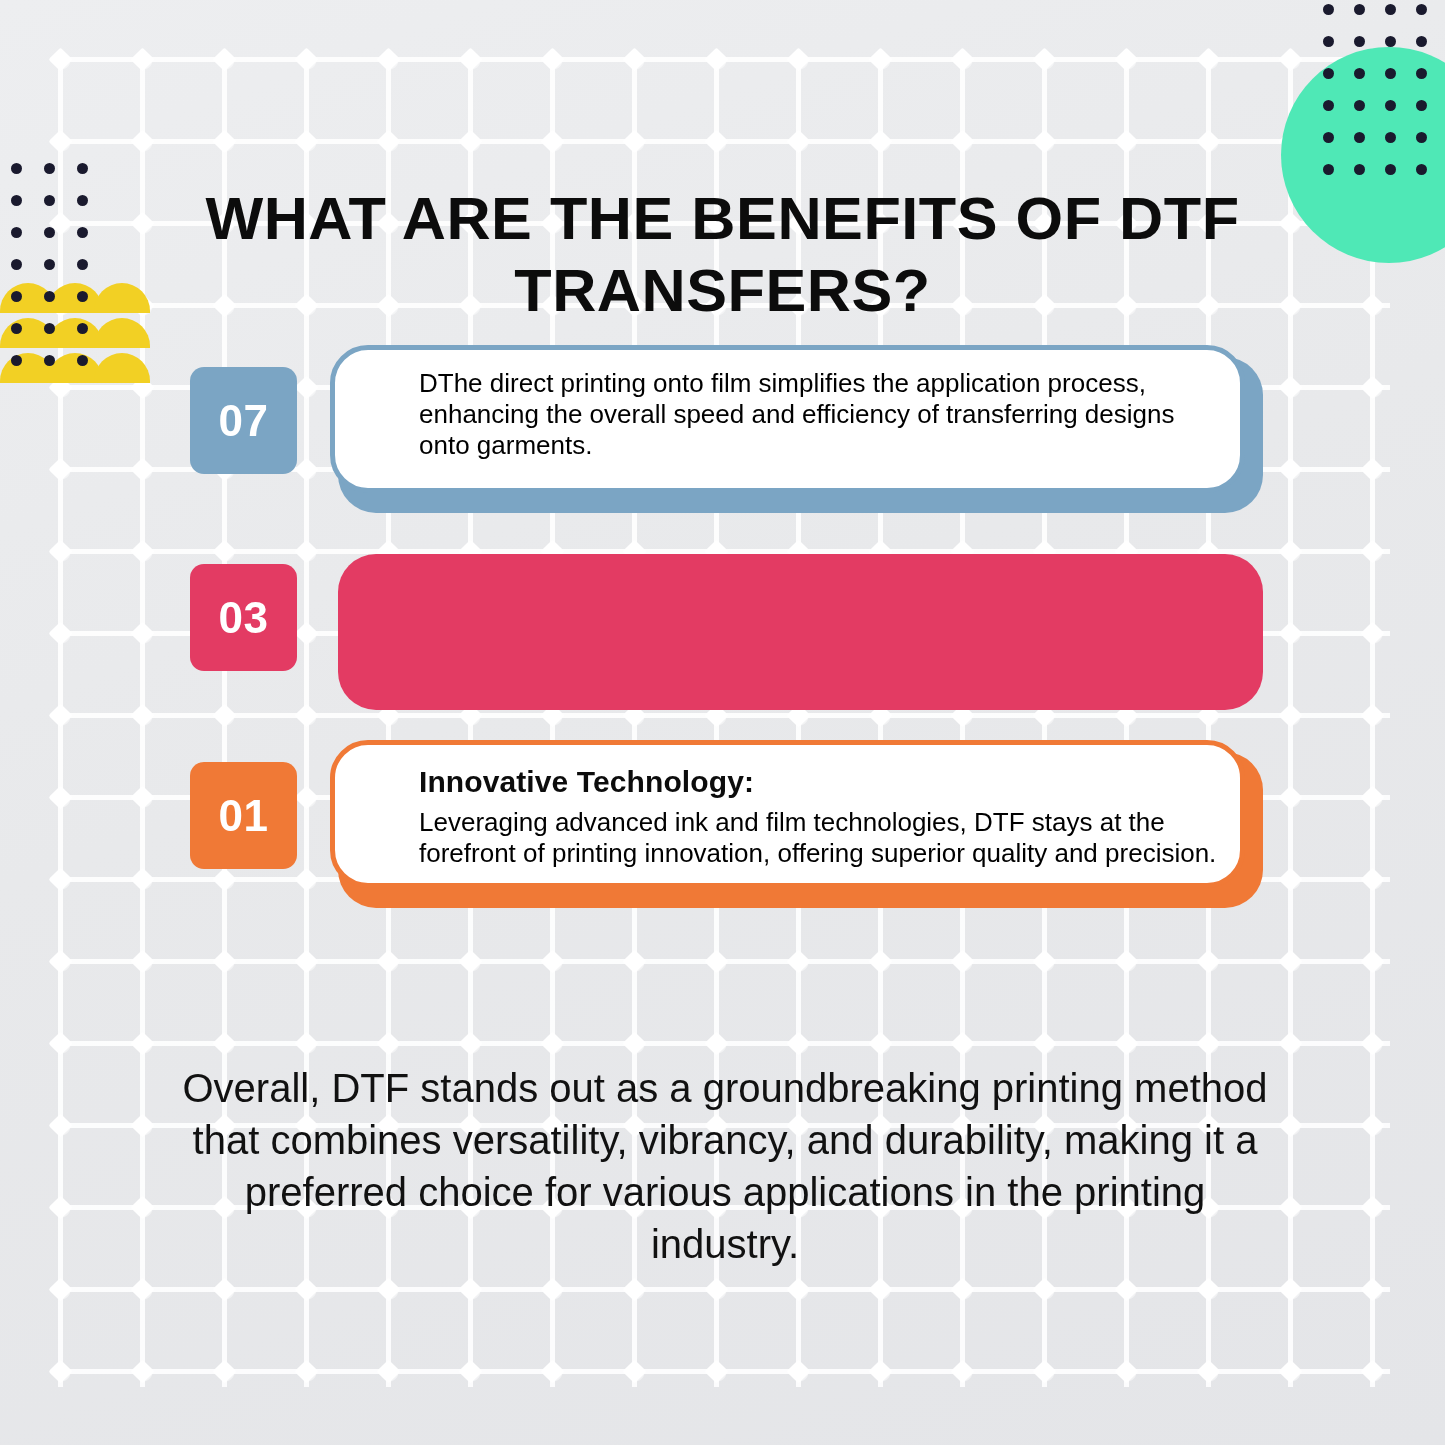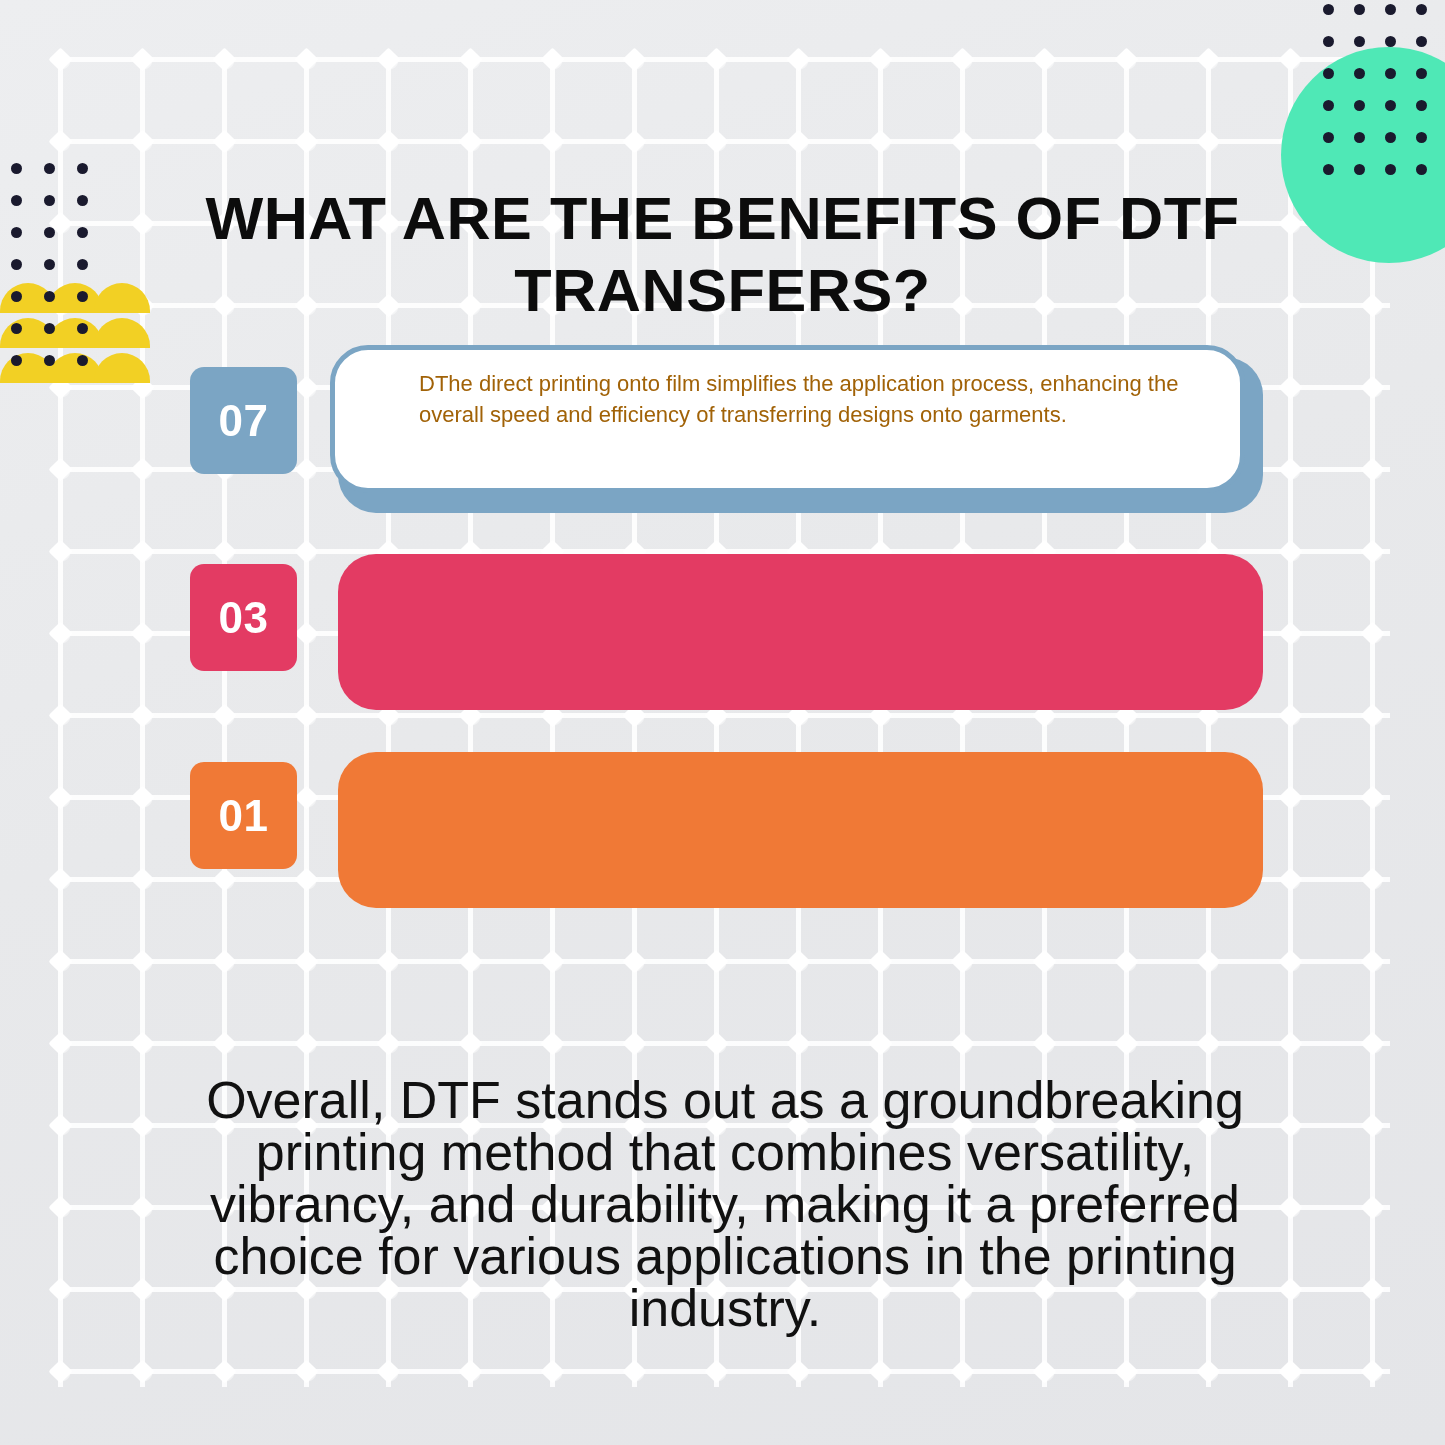--- a/index.html
+++ b/index.html
@@ -194,35 +194,35 @@
     font-weight: 700;
     font-size: 30px;
     line-height: 38px;
     color: #0C0C0C;
     letter-spacing: 0.1px;
     margin-bottom: 6px;
   }
   .card-body {
     font-family: "Liberation Sans", sans-serif;
     font-weight: 400;
-    font-size: 22px;
+    font-size: 26px;
     line-height: 31px;
-    color: #a16207;
+    color: #000000;
   }
 
   
   .closing {
     position: absolute;
     left: 180px;
     top: 1022px;
     width: 1090px;
     text-align: center;
     font-family: "Liberation Sans", sans-serif;
     font-weight: 400;
-    font-size: 52px;
+    font-size: 40px;
     line-height: 52px;
     color: #111111;
     z-index: 6;
   }
 </style>
 </head>
 <body>
 
 <div id="poster">
 
@@ -599,19 +599,25 @@
       <div class="card-row" style="top: 542px;">
         <div class="badge" style="background: rgb(227, 59, 99);">03</div>
         <div class="card-shell">
           <div class="card-back" style="background: rgb(227, 59, 99);"></div>
         </div>
       </div>
       <div class="card-row" style="top: 740px;">
         <div class="badge" style="background: rgb(240, 121, 54);">01</div>
         <div class="card-shell">
           <div class="card-back" style="background: rgb(240, 121, 54);"></div>
+          <div class="card-face" style="border-color: rgb(240, 121, 54);">
+            <div class="card-text">
+              <div class="card-heading">Innovative Technology:</div>
+              <div class="card-body">Leveraging advanced ink and film technologies, DTF stays at the forefront of printing innovation, offering superior quality and precision.</div>
+            </div>
+          </div>
         </div>
       </div>
     </div>
 
   <p class="closing">Overall, DTF stands out as a groundbreaking printing method that combines versatility, vibrancy, and durability, making it a preferred choice for various applications in the printing industry.</p>
 
 </div>
 
 </body></html>

